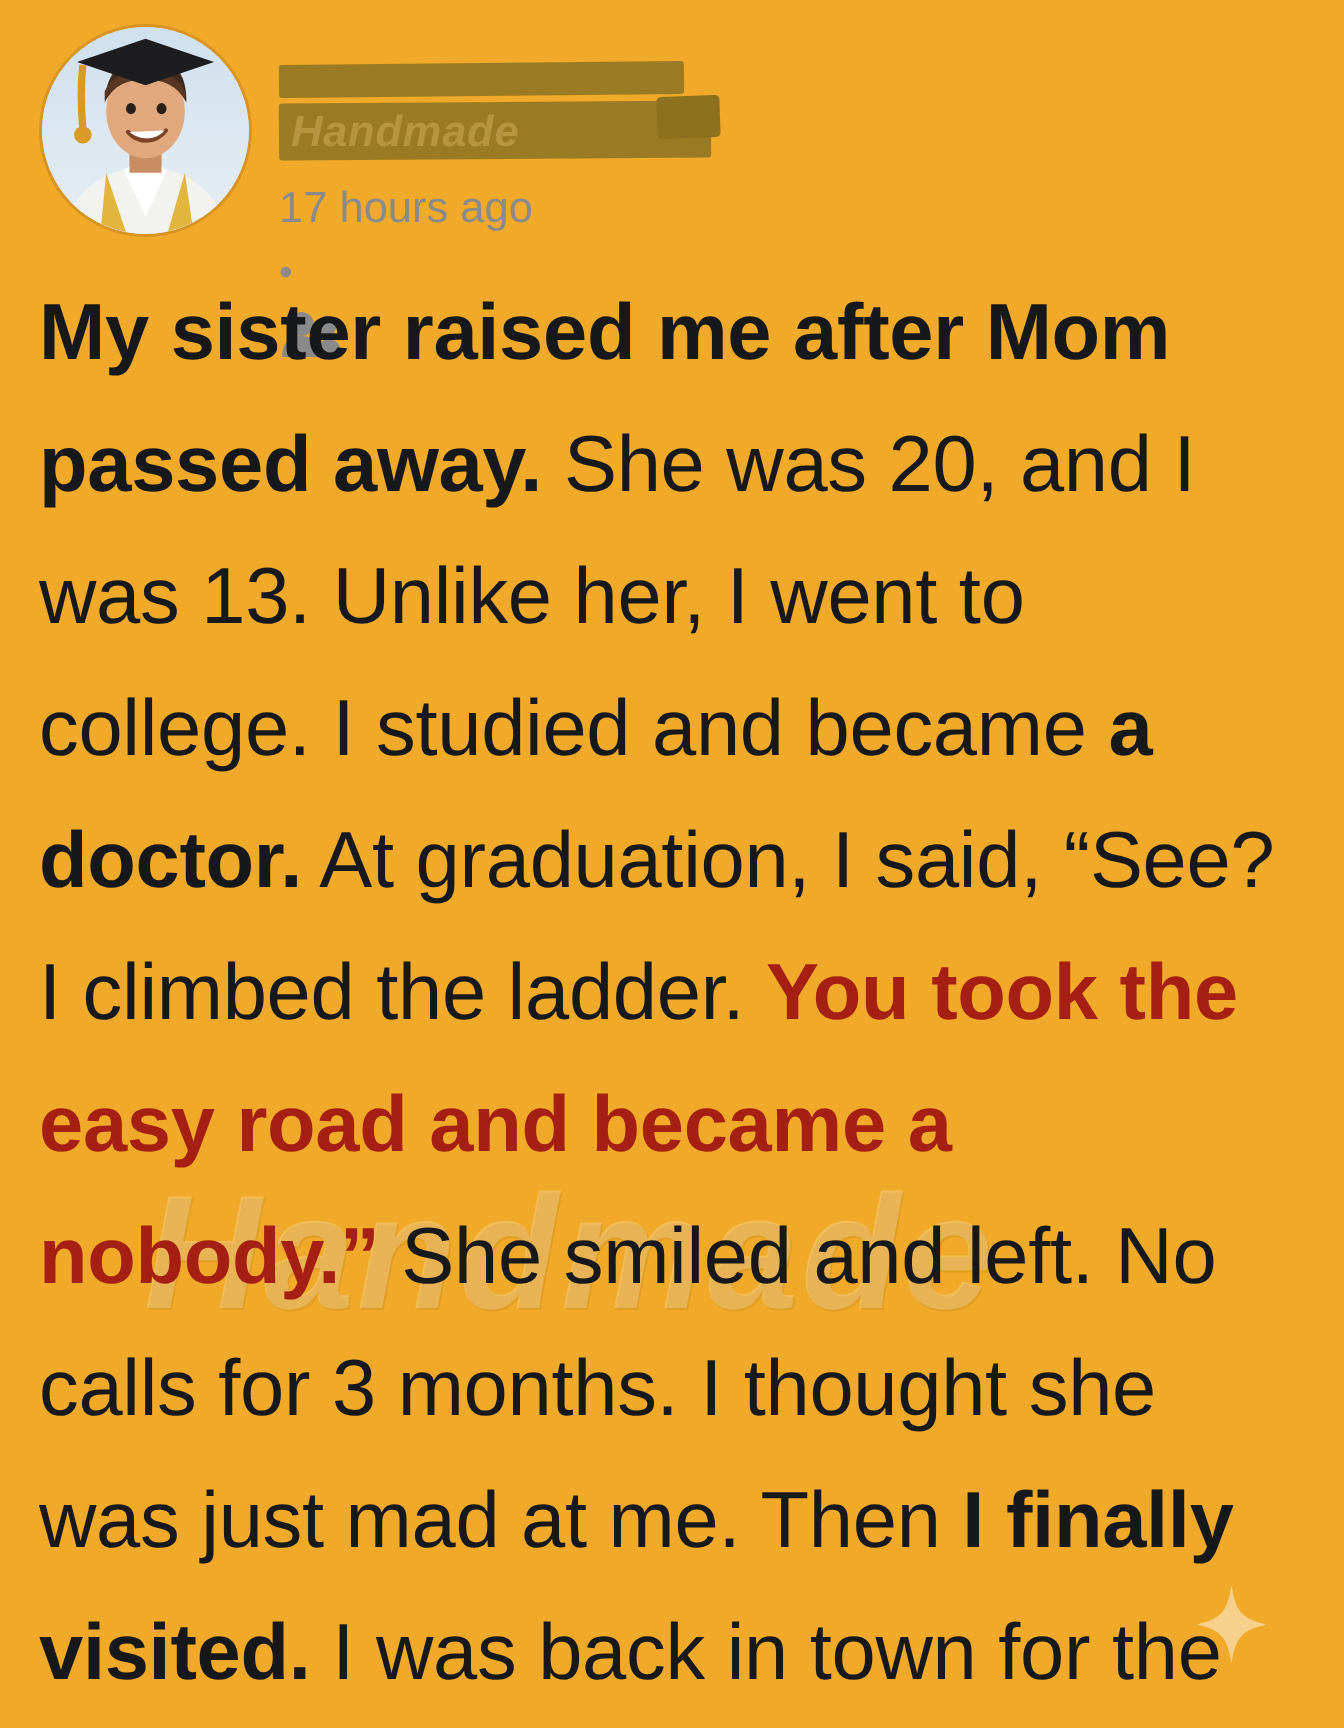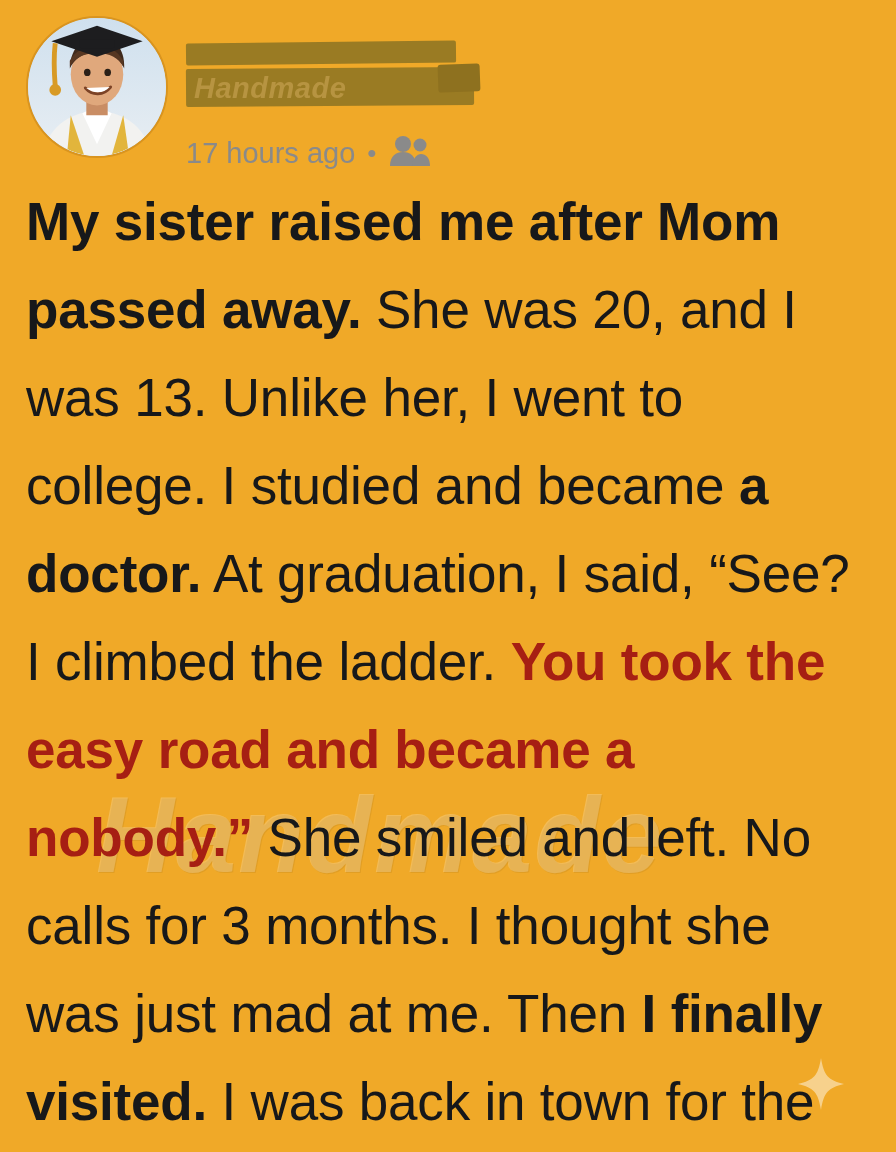--- a/index.html
+++ b/index.html
@@ -82,23 +82,23 @@
     font-size: 29px;
     font-weight: bold;
     font-style: italic;
     color: #b79441;
     letter-spacing: 0.5px;
     white-space: nowrap;
   }
 
   .subline {
     display: flex;
-    align-items: center;
     gap: 12px;
-    margin-top: 14px;
+    margin-top: 2px;
+    flex-direction: column;
   }
   .timestamp {
     font-size: 29px;
     color: #8a8a8a;
     white-space: nowrap;
   }
   .dot {
     font-size: 26px;
     color: #8a8a8a;
     line-height: 1;

